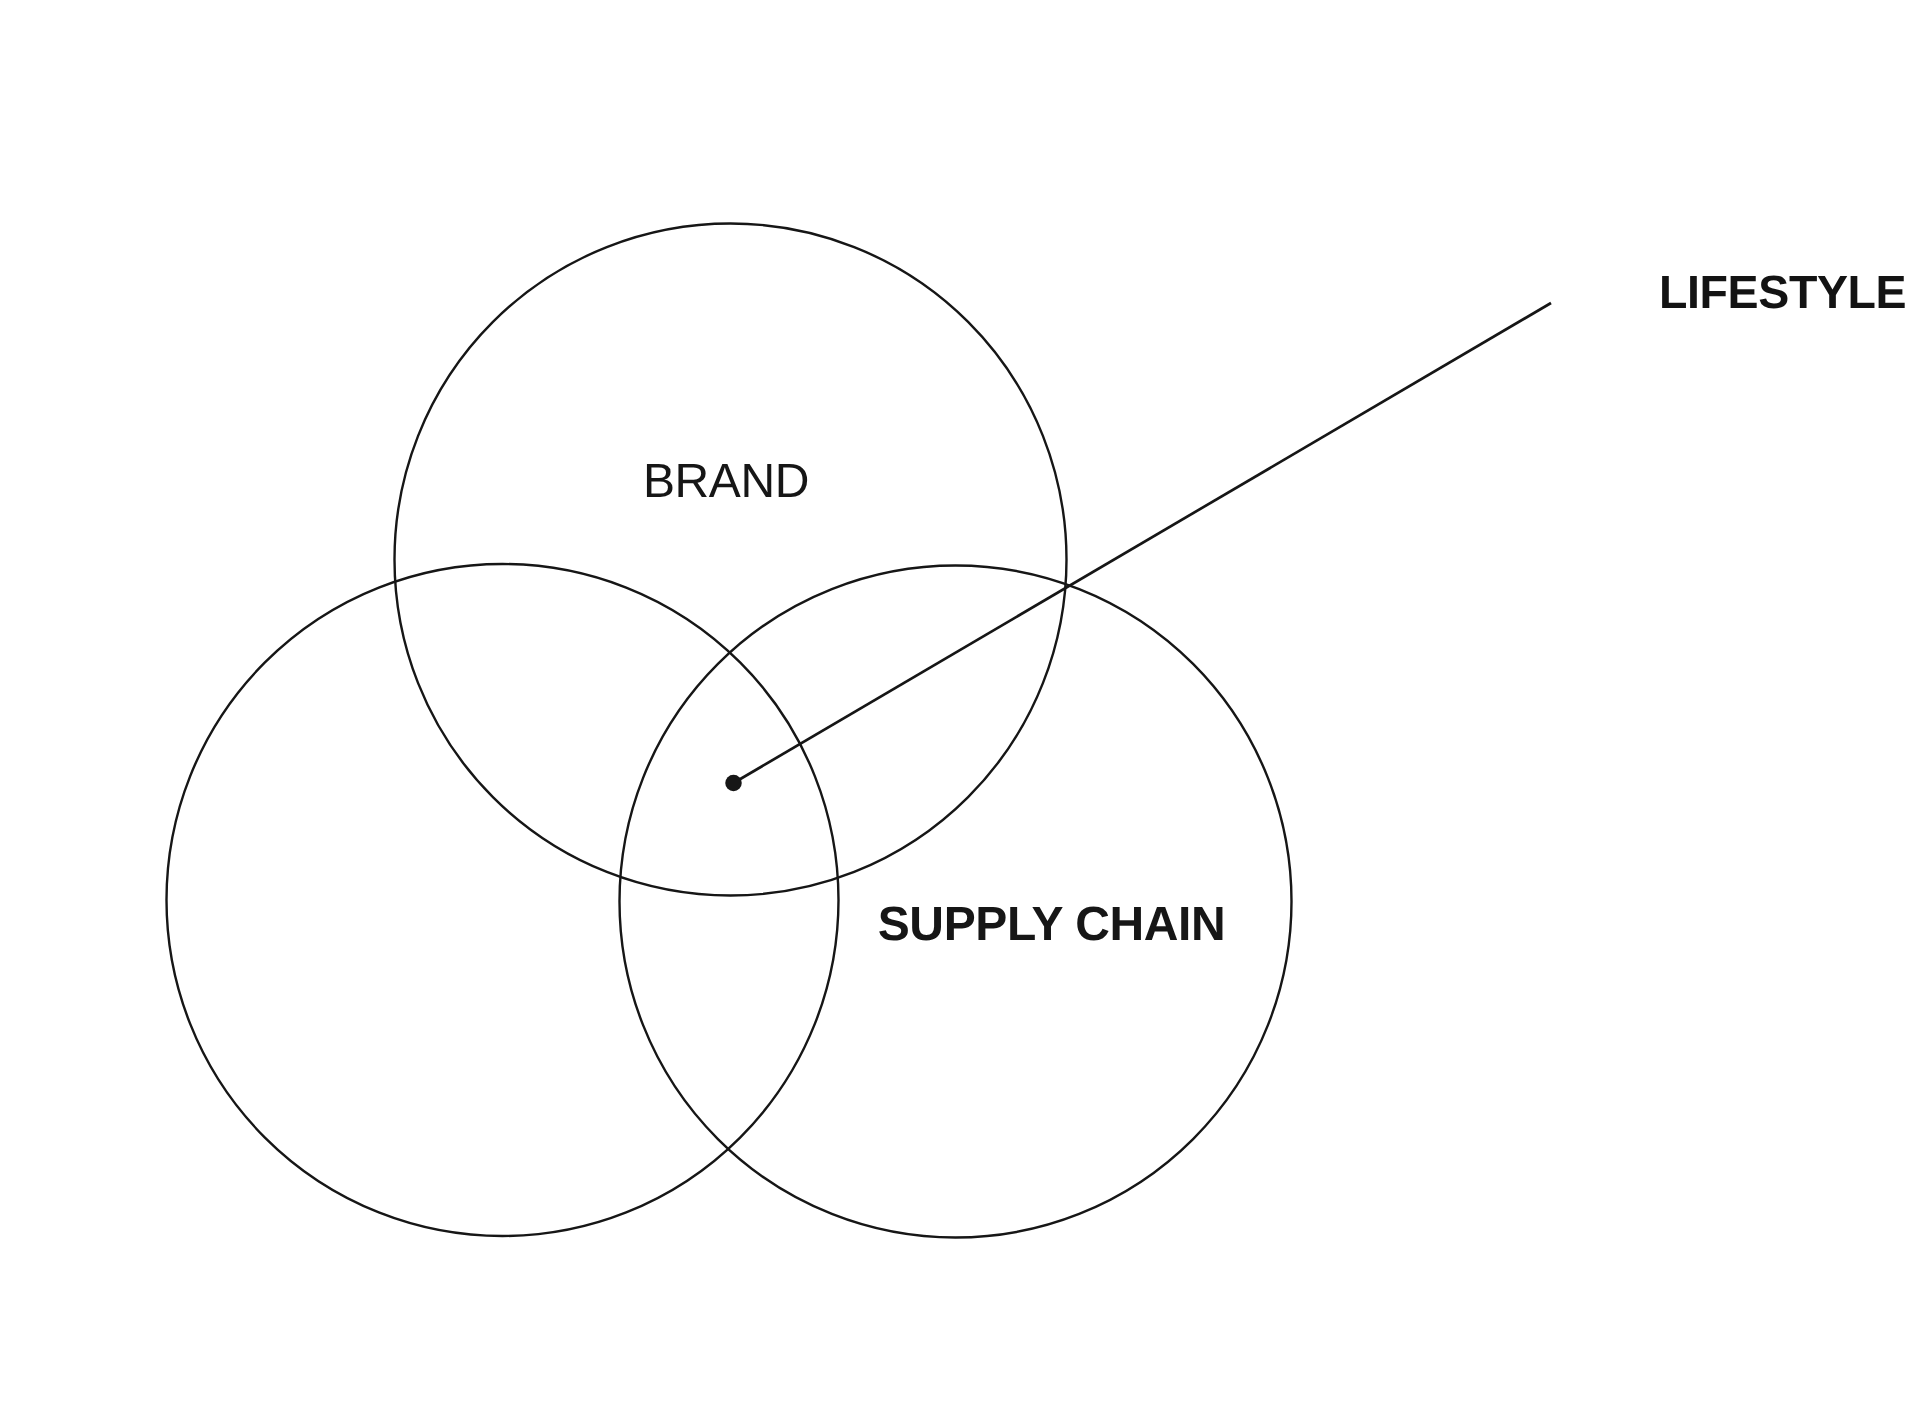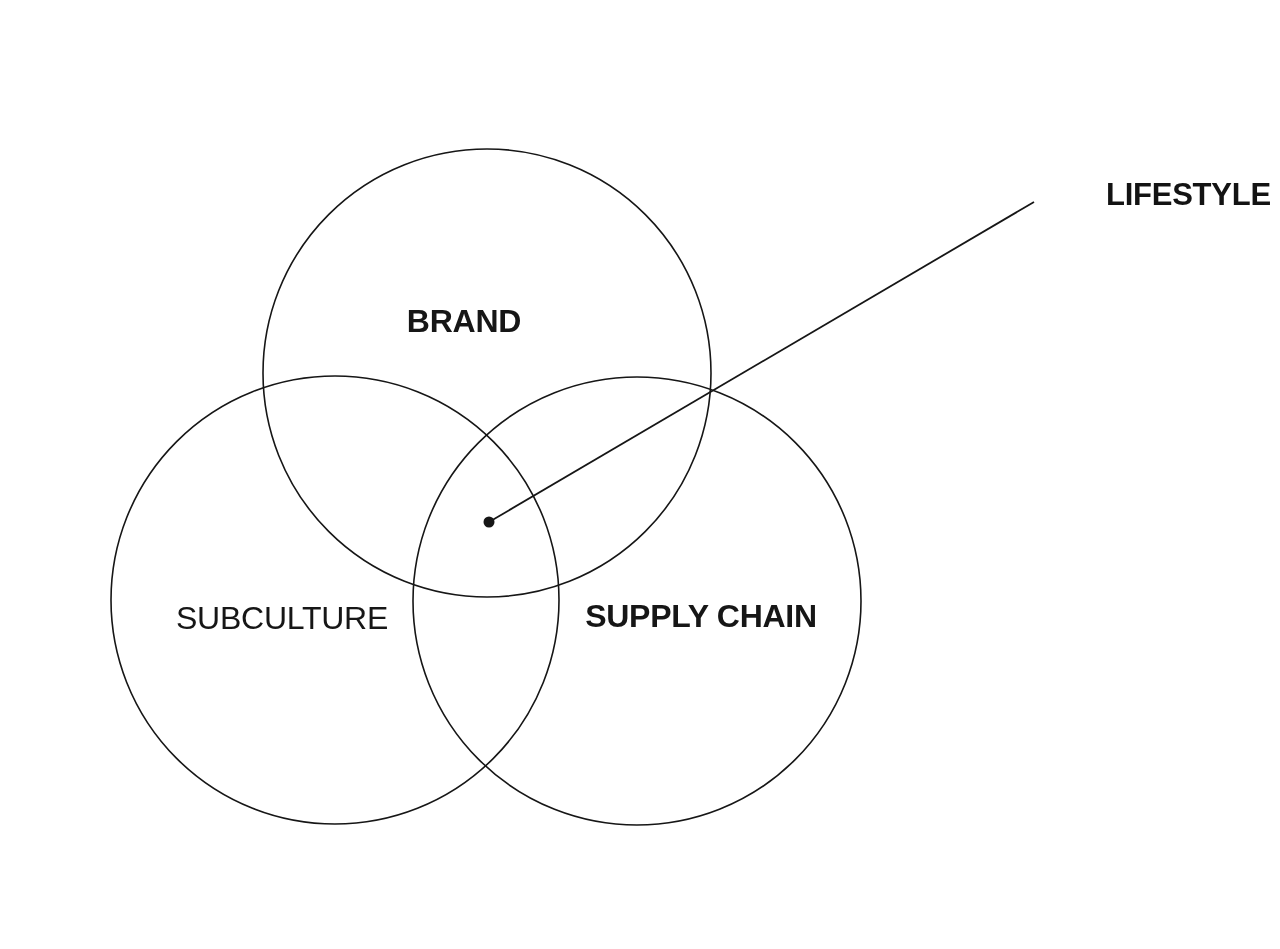--- a/index.html
+++ b/index.html
@@ -48,21 +48,20 @@
 <div class="stage">
 
   <svg width="1280" height="949" viewBox="0 0 1280 949">
     <circle cx="487" cy="373" r="224" fill="none" stroke-width="1.6" stroke="#161616"></circle>
     <circle cx="335" cy="600" r="224" fill="none" stroke-width="1.6" stroke="#161616"></circle>
     <circle cx="637" cy="601" r="224" fill="none" stroke-width="1.6" stroke="#161616"></circle>
     <line x1="489" y1="522" x2="1034" y2="202" stroke-width="1.8" stroke="#161616"></line>
     <circle cx="489" cy="522" r="5.5" fill="#161616"></circle>
   </svg>
 
-  <div class="venn-label" style="left: 464px; top: 321px; font-weight: bold;">BRAND</div>
+  <div class="venn-label" style="left: 484px; top: 321px;">BRAND</div>
 
-  <div class="venn-label" style="left: 282px; top: 618px;">SUBCULTURE</div>
 
   <div class="venn-label" style="left: 701px; top: 616px; font-weight: bold;">SUPPLY CHAIN</div>
 
   <div class="annotation-label" style="left: 1062px; top: 195px; margin-left: 44px;">LIFESTYLE</div>
 
 </div>
 
 </body></html>

